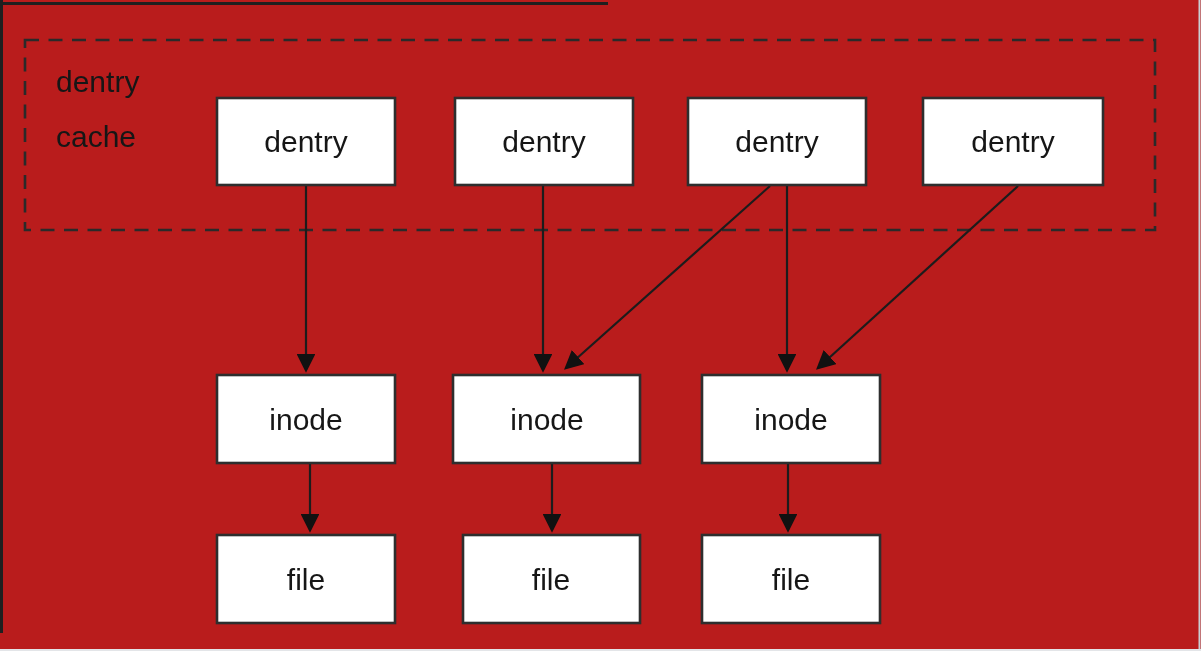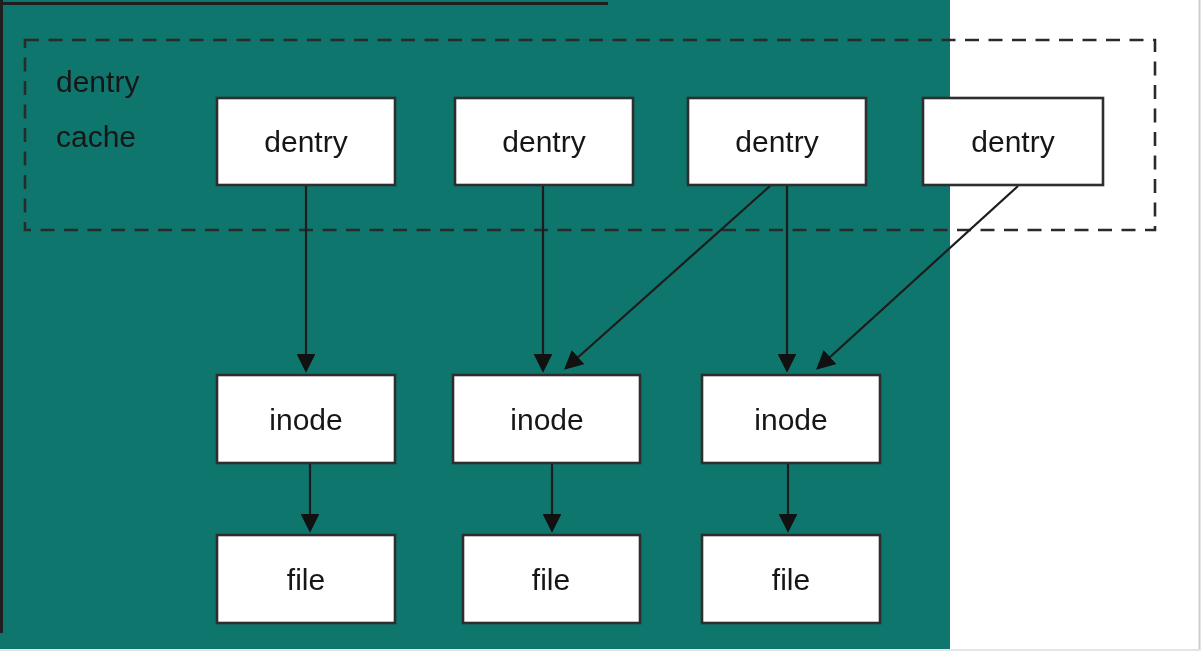--- a/index.html
+++ b/index.html
@@ -6,23 +6,23 @@
     margin: 0;
     padding: 0;
     background: #ffffff;
     width: 1201px;
     height: 651px;
     overflow: hidden;
     font-family: "Liberation Sans", sans-serif;
   }
   .canvas {
     position: relative;
-    width: 950px;
+    width: 1201px;
     height: 651px;
-    background: #0f766e;
+    background: #b91c1c;
   }
   svg { display: block; }
 
   .frame-line        { stroke: #1f1f1f; stroke-width: 3; }
   .frame-edge-faint  { stroke: #c9ced3; stroke-width: 2; }
   .frame-bottom-faint{ stroke: #e3e5e8; stroke-width: 2; }
 
   .cache-box {
     fill: none;
     stroke: #2a2a2a;

